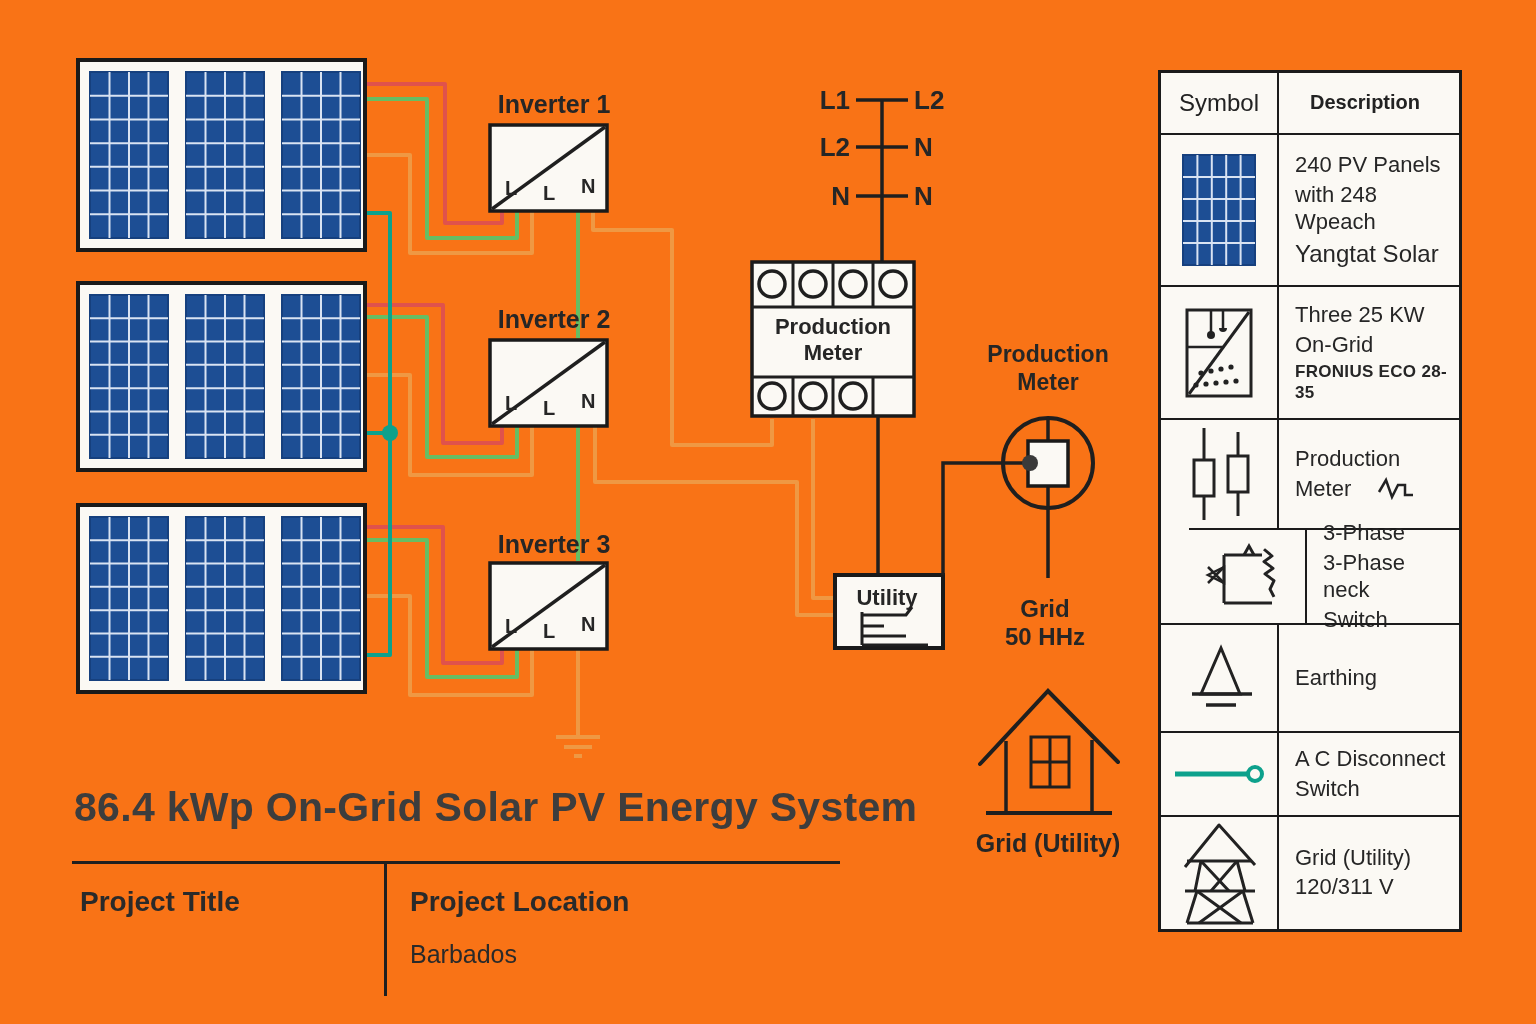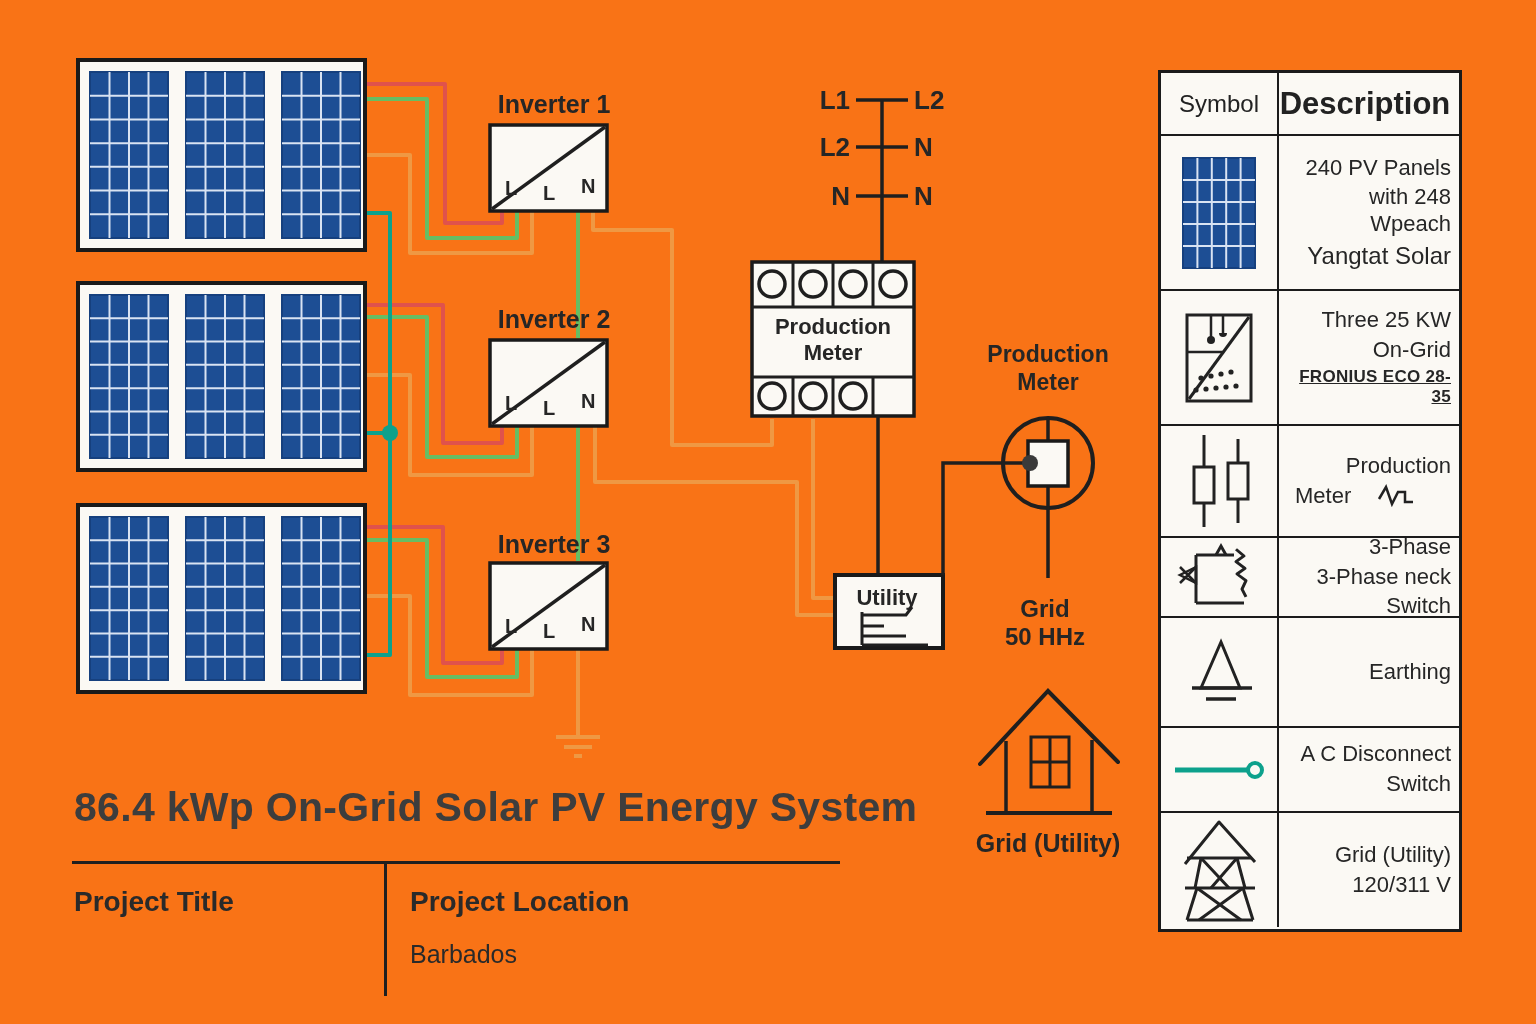--- a/index.html
+++ b/index.html
@@ -16,31 +16,31 @@
   .pv-line{stroke:#d9e3f2;stroke-width:2;}
 
   
   .t{fill:#262626;font-family:"Liberation Sans",sans-serif;font-weight:600;}
   .t20{font-size:20px;} .t22{font-size:22px;} .t23{font-size:23px;}
   .t24{font-size:24px;} .t25{font-size:25px;} .t26{font-size:26px;}
 
   
   .legend{position:absolute;left:1158px;top:70px;width:298px;height:856px;
           border:3px solid #1b1b1b;background:#fbf9f4;display:flex;flex-direction:column;}
-  .lg-row{display:flex;border-top:2px solid #1b1b1b;box-sizing:border-box;text-align:right;}
+  .lg-row{display:flex;border-top:2px solid #1b1b1b;box-sizing:border-box;}
   .lg-row.hdr{border-top:none;}
   .lg-sym{width:118px;border-right:2px solid #1b1b1b;display:flex;align-items:center;
           justify-content:center;flex:none;box-sizing:border-box;}
   .lg-desc{flex:1;display:flex;flex-direction:column;justify-content:center;
            padding:8px 8px 8px 16px;gap:3px;}
   .hdr .lg-sym{font-size:24px;color:#222;font-weight:400;}
-  .hdr .lg-desc{align-items:center;padding-left:0;font-size:31px;font-weight:700;color:#222;}
+  .hdr .lg-desc{align-items:center;padding-left:0;font-size:20px;font-weight:700;color:#222;}
   .dl{font-size:22px;color:#262626;line-height:1.22;font-weight:400;}
   .dl-sm{font-size:24px;}
-  .dl-frn{font-size:17px;font-weight:700;letter-spacing:.3px;text-decoration:underline;}
+  .dl-frn{font-size:17px;font-weight:700;letter-spacing:.3px;}
   .dl-iconline{display:flex;align-items:center;gap:26px;}
 
   
   .title{position:absolute;left:74px;top:784px;font-size:41px;font-weight:700;
          color:#3d3d3d;letter-spacing:.3px;}
   .rule-h{position:absolute;left:72px;top:861px;width:768px;height:3px;background:#1f1f1f;}
   .rule-v{position:absolute;left:384px;top:864px;width:3px;height:132px;background:#1f1f1f;}
   .lbl-strong{position:absolute;font-size:28px;font-weight:700;color:#2a2a2a;}
   .lbl-val{position:absolute;font-size:25px;font-weight:400;color:#2a2a2a;line-height:1.35;}
 </style>
@@ -355,21 +355,21 @@
         <span class="dl">Production</span>
         <span class="dl dl-iconline">
           <span>Meter</span>
           <svg width="40" height="26" viewBox="0 0 40 26">
             <path d="M2 16 L9 4 L15 21 L21 9 L28 9 L28 19 L36 19" fill="none" stroke="#222" stroke-width="2.5"></path>
           </svg>
         </span>
       </div>
     </div>
 
-    <div class="lg-row" style="height:80px;">
+    <div class="lg-row" style="height:95px;margin-left:28px;">
       <div class="lg-sym">
         <svg width="90" height="80" viewBox="0 0 90 80">
           <path d="M22 18 H60 M22 18 V66 M22 66 H70" fill="none" stroke="#222" stroke-width="3"></path>
           <path d="M60 14 l8 7 l-8 6 l9 7 l-8 6 l9 7 l-4 9 l4 8" fill="none" stroke="#222" stroke-width="3" stroke-linejoin="round" transform="translate(2,-1) scale(1,0.95)"></path>
           <path d="M42 18 l5 -9 l5 9" fill="none" stroke="#222" stroke-width="3"></path>
           <path d="M22 30 L6 38 L22 46 Z" fill="none" stroke="#222" stroke-width="2.5"></path>
           <path d="M6 30 L22 46 M6 46 L22 30" stroke="#222" stroke-width="2.5"></path>
         </svg>
       </div>
       <div class="lg-desc">
@@ -424,18 +424,18 @@
         <span class="dl">Grid (Utility)</span>
         <span class="dl">120/311 V</span>
       </div>
     </div>
   </div>
 
   <div class="title">86.4 kWp On-Grid Solar PV Energy System</div>
   <div class="rule-h"></div>
   <div class="rule-v"></div>
 
-  <div class="lbl-strong" style="left:74px;top:886px;">Project Title</div>
+  <div class="lbl-strong" style="left:80px;top:886px;">Project Title</div>
 
   <div class="lbl-strong" style="left:410px;top:886px;">Project Location</div>
   <div class="lbl-val" style="left:410px;top:938px;">Barbados</div>
 
 </div>
 
 </body></html>

